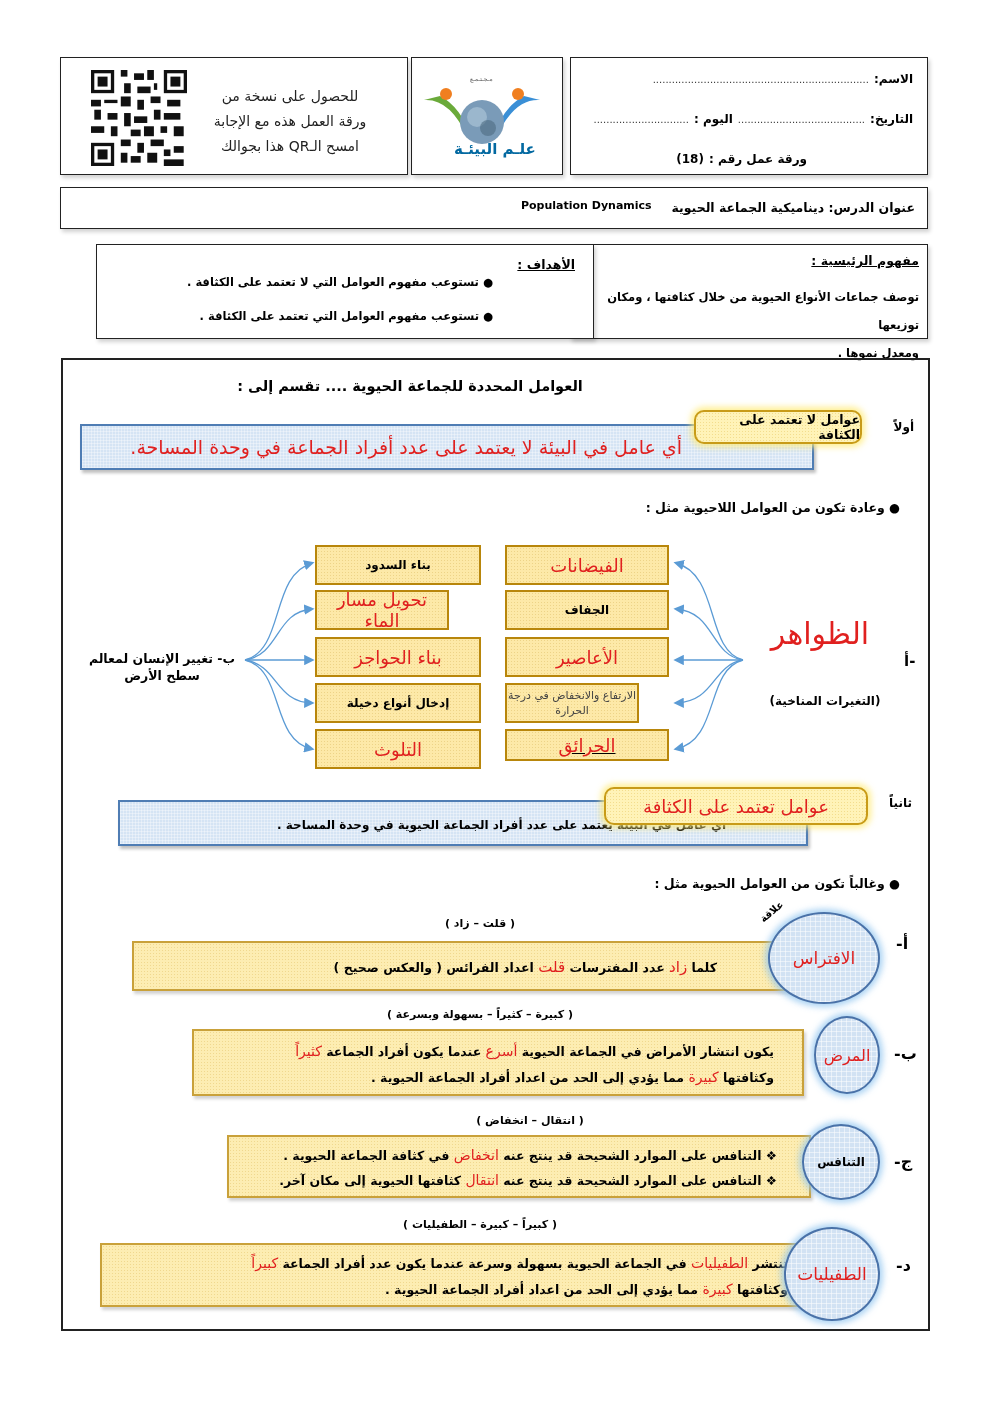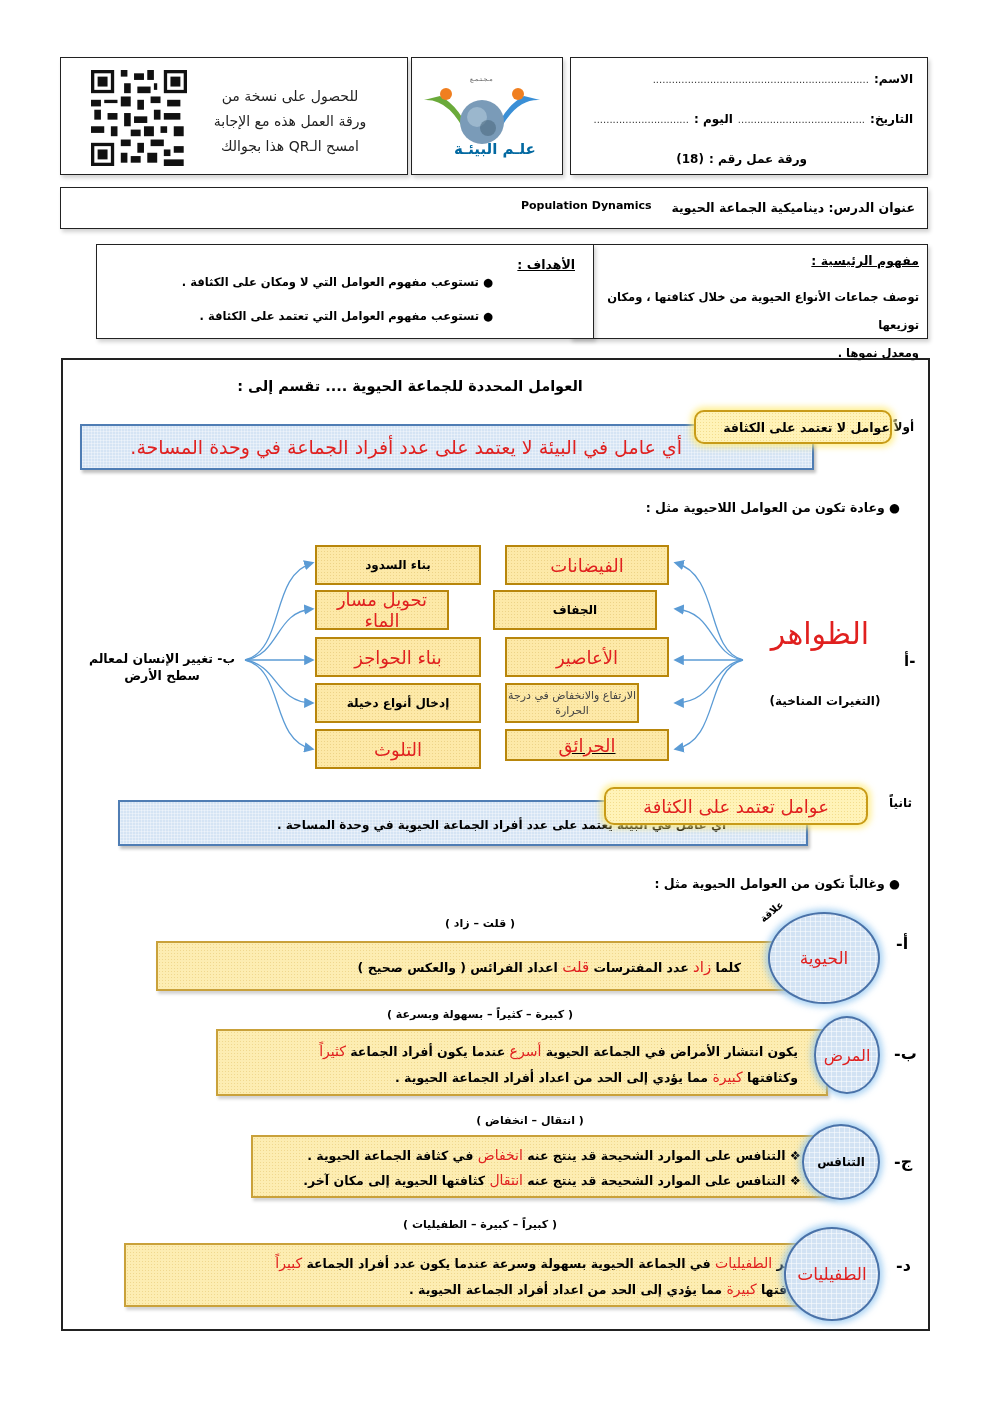--- a/index.html
+++ b/index.html
@@ -50,21 +50,20 @@
     text-align:center; direction: rtl;
   }
   .wide-y {
     position: absolute;
     background-color: #fdedb2;
     background-image: radial-gradient(rgba(210,170,60,0.3) 0.6px, transparent 0.8px);
     background-size: 3px 3px;
     border: 2px solid #c9a13a;
     box-shadow: 2px 3px 3px rgba(0,0,0,0.18);
     direction: rtl;
-    margin-left: 24px;
   }
   .circle {
     position: absolute;
     border-radius: 50%;
     background-color: #d2e2f3;
     background-image: repeating-linear-gradient(0deg, rgba(255,255,255,0.5) 0 1px, transparent 1px 5px),
                       repeating-linear-gradient(90deg, rgba(255,255,255,0.5) 0 1px, transparent 1px 5px);
     border: 2px solid #4a72a8;
     box-shadow: 0 0 6px 3px rgba(150,200,240,0.8);
     display:flex; align-items:center; justify-content:center;
@@ -174,49 +173,49 @@
   <div class="abs rtl bold ul" style="right:8px; top:8px; font-size:12.5px;">مفهوم الرئيسية :</div>
   <div class="abs rtl bold" style="right:8px; top:38px; font-size:11.5px; line-height:28px; width:345px;">
     <div>توصف جماعات الأنواع الحيوية من خلال كثافتها ، ومكان توزيعها</div>
     <div>ومعدل نموها .</div>
   </div>
 </div>
 
 <div class="box" style="left:63px; top:244px; width:498px; height:95px;margin-left:33px;">
   <div class="abs rtl bold ul" style="right:18px; top:12px; font-size:12.5px;">الأهداف :</div>
   <div class="abs rtl bold" style="right:100px; top:20px; font-size:11.5px; line-height:34px;">
-    <div>● <span>تستوعب مفهوم العوامل التي لا ومكان على الكثافة .</span></div>
+    <div>● <span>تستوعب مفهوم العوامل التي لا تعتمد على الكثافة .</span></div>
     <div>● <span>تستوعب مفهوم العوامل التي تعتمد على الكثافة .</span></div>
   </div>
 </div>
 
 <div class="abs" style="left:61px; top:358px; width:869px; height:973px; border:2px solid #222;"></div>
 
 <div class="abs rtl bold" style="left:0; width:820px; top:378px; text-align:center; font-size:14.5px;">العوامل المحددة للجماعة الحيوية .... تقسم إلى :</div>
 
 <div class="abs rtl bold" style="right:78px; top:420px; font-size:12px;">أولاً</div>
 <div class="blue-box" style="left:80px; top:424px; width:734px; height:46px;">
   <div class="abs rtl red" style="right:130px; top:10px; font-size:19px;">أي عامل في البيئة لا يعتمد على عدد أفراد الجماعة في وحدة المساحة.</div>
 </div>
-<div class="yellow-tag" style="left:694px; top:410px; width:198px; height:34px;justify-content:flex-end;">
+<div class="yellow-tag" style="left:694px; top:410px; width:168px; height:34px;">
   <span class="bold rtl" style="font-size:12.5px;">عوامل لا تعتمد على الكثافة</span>
 </div>
 
 <div class="abs rtl bold" style="right:92px; top:500px; font-size:12.5px;">● <span>وعادة تكون من العوامل اللاحيوية مثل :</span></div>
 
 <div class="abs bold" style="left:904px; top:652px; font-size:15px;">أ-</div>
 <div class="abs rtl red" style="left:745px; top:612px; width:150px; text-align:center; font-size:30px; line-height:44px;">
   <div>الظواهر</div>
 </div>
 <div class="abs rtl bold" style="left:760px; top:694px; width:130px; text-align:center; font-size:12px;">(التغيرات المناخية)</div>
 
 <div class="ybox" style="left:505px; top:545px; width:164px; height:40px;">
   <span class="red" style="font-size:18px;">الفيضانات</span>
 </div>
-<div class="ybox" style="left:493px; top:590px; width:164px; height:40px;">
+<div class="ybox" style="left:505px; top:590px; width:164px; height:40px;">
   <span class="bold" style="font-size:12px;">الجفاف</span>
 </div>
 <div class="ybox" style="left:505px; top:637px; width:164px; height:40px;">
   <span class="red" style="font-size:18px;">الأعاصير</span>
 </div>
 <div class="ybox" style="left:505px; top:683px; width:134px; height:40px;">
   <span style="font-size:11px; color:#444; line-height:15px;">الارتفاع والانخفاض في درجة الحرارة</span>
 </div>
 <div class="ybox" style="left:505px; top:729px; width:164px; height:32px;text-decoration:underline;">
   <span class="red" style="font-size:18px;">الحرائق</span>
@@ -274,21 +273,21 @@
 
 <div class="abs rtl bold" style="right:92px; top:876px; font-size:12.5px;">● <span>وغالباً تكون من العوامل الحيوية مثل :</span></div>
 
 <div class="hint" style="left:380px; top:917px; width:200px;">( قلت – زاد )</div>
 <div class="wide-y" style="left:132px; top:941px; width:672px; height:50px;">
   <div class="abs rtl line-text" style="right:85px; top:12px;">
     <span>كلما </span><span class="red" style="font-weight:normal; font-size:15px;">زاد</span><span> عدد المفترسات </span><span class="red" style="font-weight:normal; font-size:15px;">قلت</span><span> اعداد الفرائس  ( والعكس صحيح )</span>
   </div>
 </div>
 <div class="circle" style="left:768px; top:912px; width:112px; height:92px;">
-  <span class="red" style="font-size:17px;">الحيوية</span>
+  <span class="red" style="font-size:17px;">الافتراس</span>
 </div>
 <div class="abs bold rtl" style="left:758px; top:906px; font-size:10px; transform:rotate(-40deg);">علاقة</div>
 <div class="letter" style="left:896px; top:934px;">أ-</div>
 
 <div class="hint" style="left:380px; top:1008px; width:200px;">( كبيرة – كثيراً – بسهولة وبسرعة )</div>
 <div class="wide-y" style="left:192px; top:1029px; width:612px; height:67px;">
   <div class="abs rtl line-text" style="right:28px; top:8px;">
     <span>يكون انتشار الأمراض في الجماعة الحيوية </span><span class="red" style="font-weight:normal; font-size:14px;">أسرع</span><span> عندما يكون أفراد الجماعة </span><span class="red" style="font-weight:normal; font-size:14px;">كثيراً</span>
   </div>
   <div class="abs rtl line-text" style="right:28px; top:34px;">

